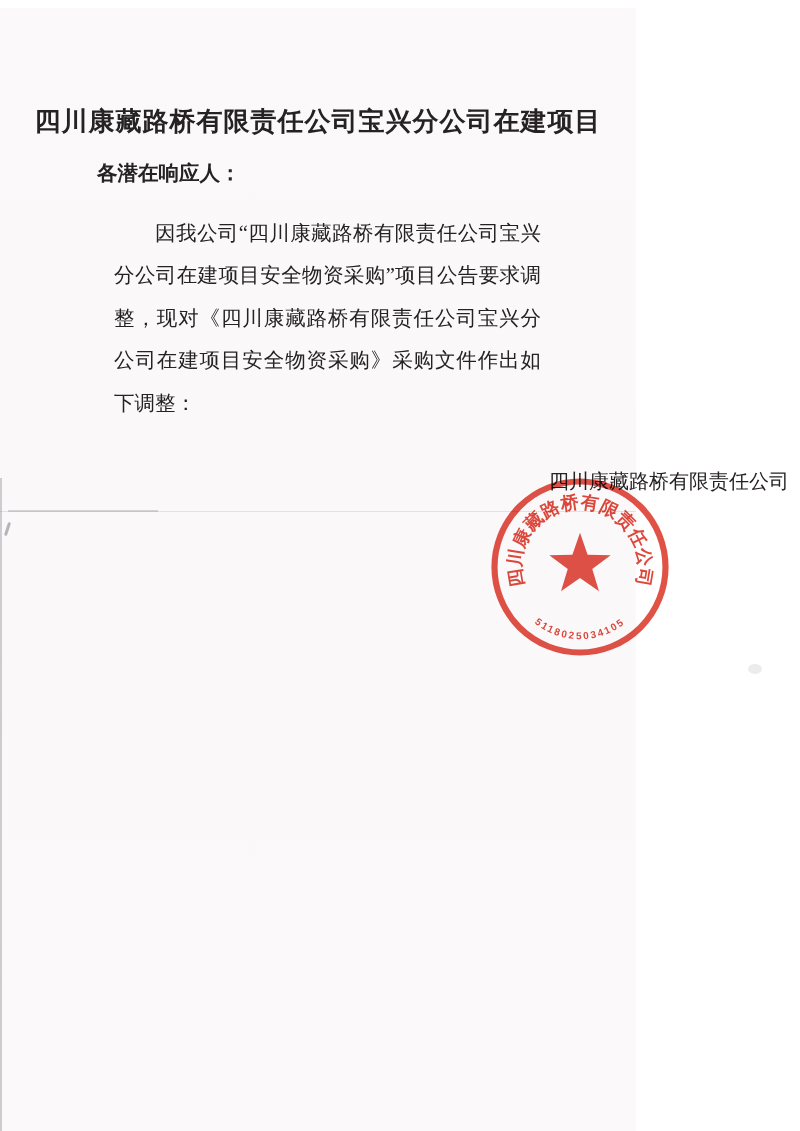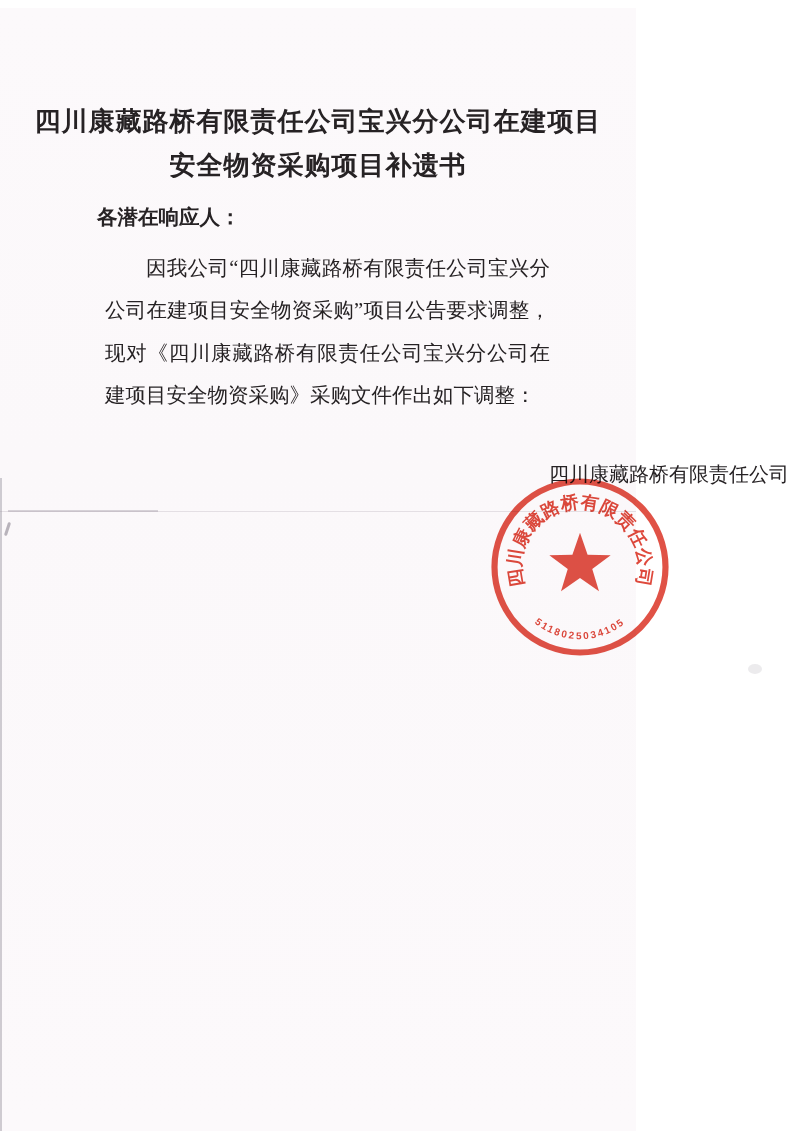--- a/index.html
+++ b/index.html
@@ -35,21 +35,21 @@
     padding: 0 78px 0 97px;
     font-size: 20.5px;
     line-height: 42.5px;
     text-align: justify;
   }
   .salutation {
     margin: 8px 0 0 0;
     font-weight: bold;
   }
   .content p.para {
-    margin: 8px;
+    margin: 17px;
     text-indent: 2em;
   }
   .sign-block {
     margin-top: 36px;
     margin-left: 452px;
     width: 240px;
     text-align: center;
     font-size: 20px;
     line-height: 43px;
     position: relative;
@@ -131,21 +131,20 @@
 </style>
 </head>
 <body>
 
 <div class="top-strip"></div>
 
 <div class="page">
 
   <div class="title-block">
     <div>四川康藏路桥有限责任公司宝兴分公司在建项目</div>
-    <div>安全物资采购项目补遗书</div>
   </div>
 
   <div class="content">
     <p class="salutation">各潜在响应人：</p>
     <p class="para">因我公司“四川康藏路桥有限责任公司宝兴分公司在建项目安全物资采购”项目公告要求调整，现对《四川康藏路桥有限责任公司宝兴分公司在建项目安全物资采购》采购文件作出如下调整：</p>
 
     <div class="sign-block">
       <div>四川康藏路桥有限责任公司</div>
     </div>
   </div>

